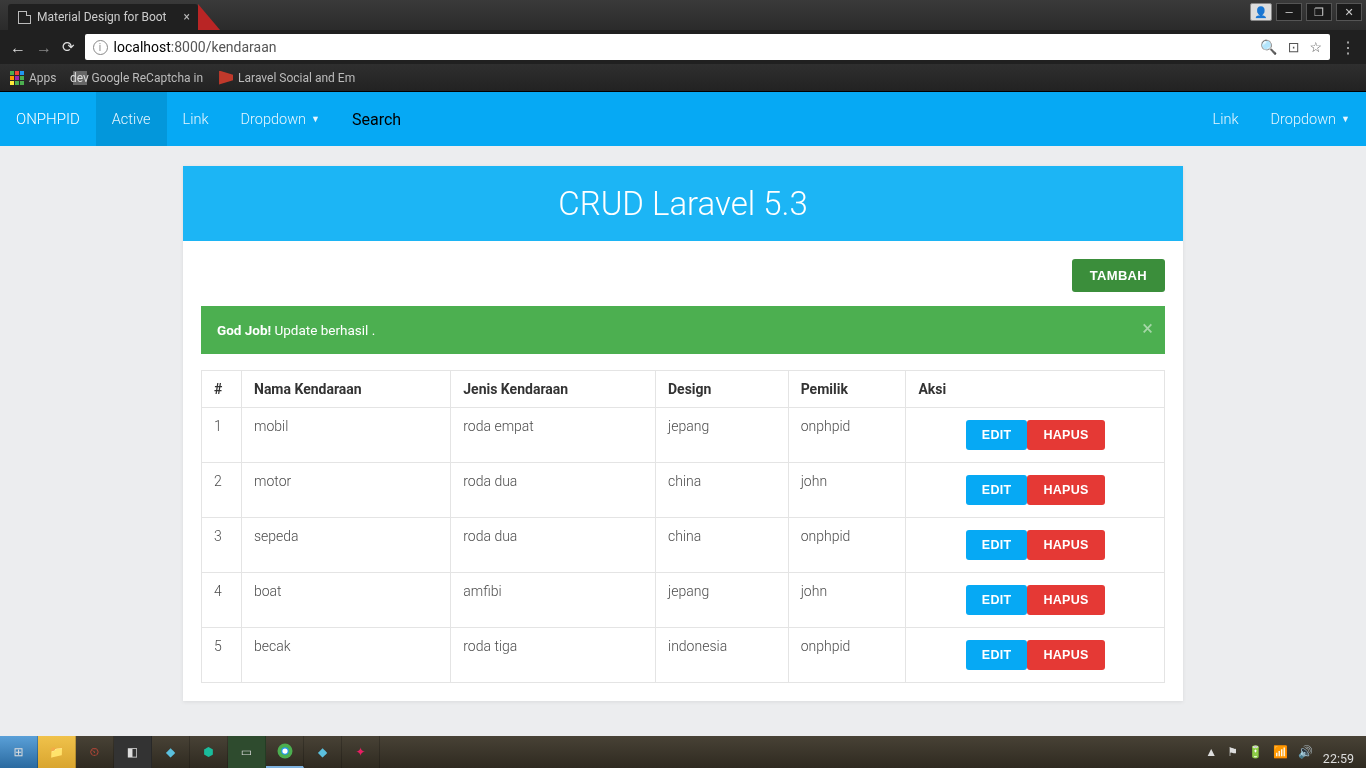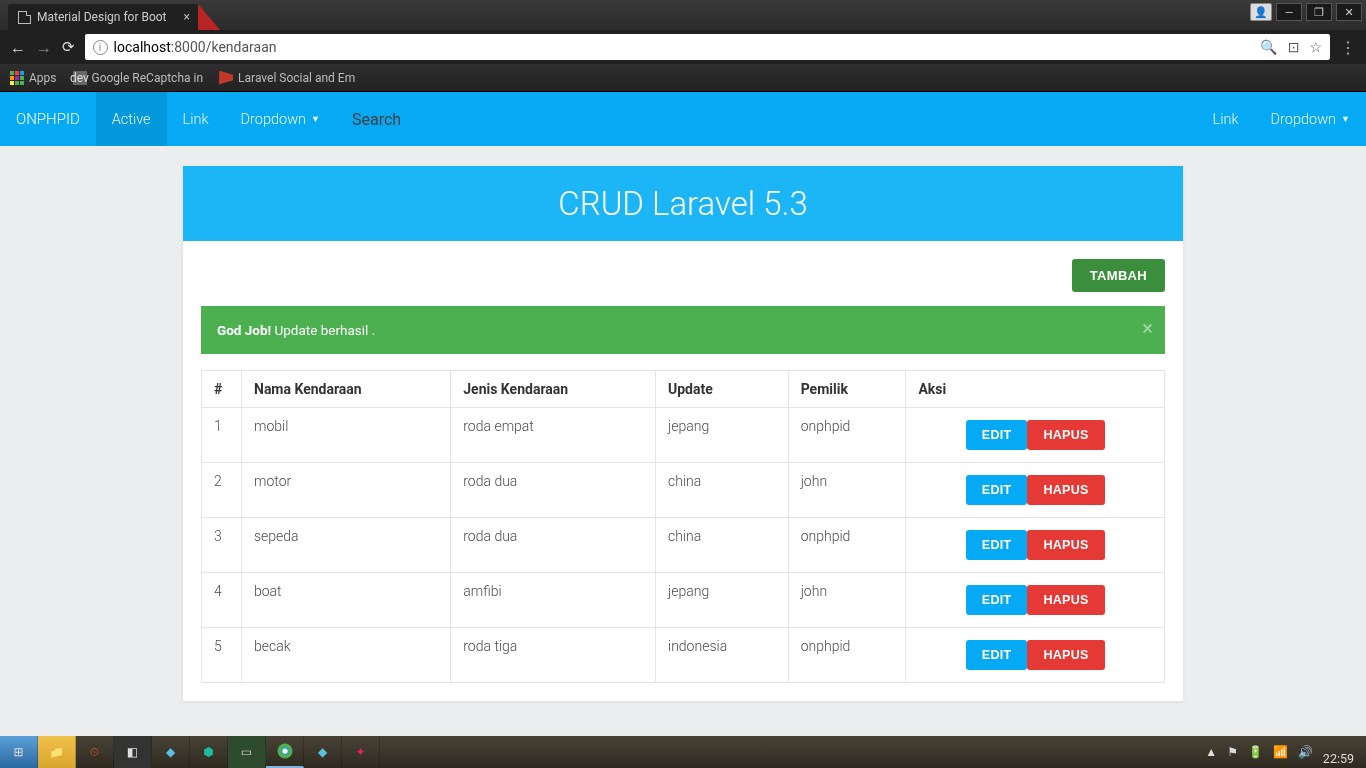--- a/index.html
+++ b/index.html
@@ -41,21 +41,21 @@
   .bm-ico.red{background:#c0392b;clip-path:polygon(0 0,100% 30%,100% 70%,0 100%);}
   .bm-ico.dev{background:#666;color:#ddd;font-size:12px;display:flex;align-items:center;justify-content:center;}
 
   
   .page { flex:1; background:#ecedef; overflow:auto; position:relative;}
   .nav-app { background:#06a9f4; height:54px; display:flex; align-items:center; padding:0 0px; color:#fff;}
   .brand { padding:0 16px; font-size:15px; font-weight:300;}
   .nav-item { padding:0 16px; height:54px; display:flex; align-items:center; font-size:14.5px; font-weight:300; color:#e7f6fe;}
   .nav-item.active{ background:#0397db;}
   .nav-item .caret{margin-left:5px;font-size:9px;}
-  .nav-search { color:#404040; font-size:16px; padding:0 16px; font-weight:400;}
+  .nav-search { color:#000000; font-size:16px; padding:0 16px; font-weight:400;}
   .nav-right { margin-left:auto; display:flex;}
 
   .container { width:1000px; margin:20px auto 30px; background:#fff; box-shadow:0 1px 4px rgba(0,0,0,.08);}
   .hero { background:#1cb5f5; color:#fff; text-align:center; padding:18px 0; font-size:33px; font-weight:300;}
   .body-pad { padding:18px;}
   .add-row { display:flex; justify-content:flex-end; margin-bottom:14px;}
   .btn { border:none; color:#fff; font-size:13px; font-weight:600; padding:9px 18px; border-radius:3px; cursor:pointer; letter-spacing:.3px;}
   .btn-green{ background:#3b8e3b;}
   .btn-blue{ background:#06a9f4; font-size:12.5px; padding:8px 16px;}
   .btn-red{ background:#e53935; font-size:12.5px; padding:8px 16px;}
@@ -169,21 +169,21 @@
         <b>God Job!</b><span> Update berhasil .</span>
         <span class="close">×</span>
       </div>
 
       <table>
         <thead>
             <tr id="thead-row">
               <th style="width: 40px;">#</th>
               <th>Nama Kendaraan</th>
               <th>Jenis Kendaraan</th>
-              <th>Update</th>
+              <th>Design</th>
               <th>Pemilik</th>
               <th>Aksi</th>
             </tr>
           </thead>
         <tbody id="tbody">
             <tr>
               <td>1</td>
               <td>mobil</td>
               <td>roda empat</td>
               <td>jepang</td>

